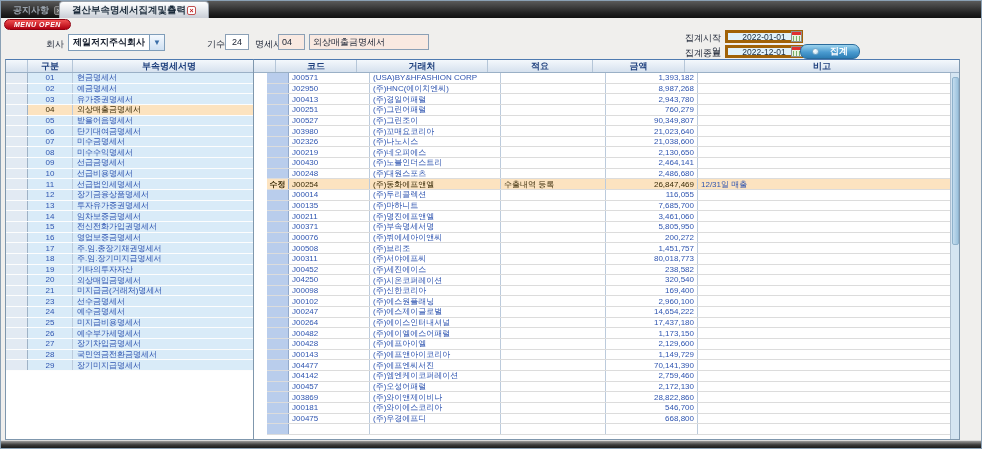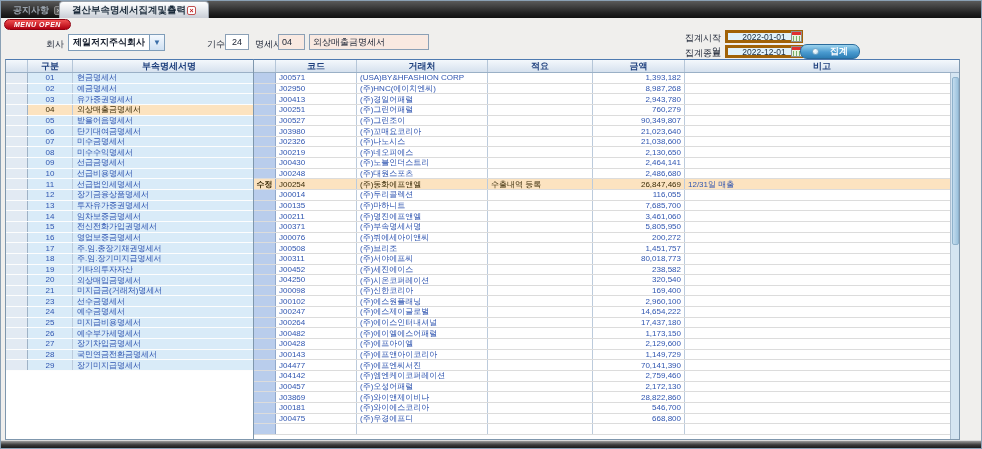--- a/index.html
+++ b/index.html
@@ -92,21 +92,21 @@
   }
   .ghdr .hc {
     font-size:9px; font-weight:bold; color:#1c3e7c;
     display:flex; align-items:center; justify-content:center;
     border-right:1px solid #b5c6d8; overflow:hidden; white-space:nowrap;
   }
   .ghdr .hc:last-child { border-right:none; }
   .lgrid-cols { grid-template-columns:22px 45px 1fr; }
   .rgrid-cols { grid-template-columns:22px 81px 131px 105px 92px 1fr; }
   .gbody { position:relative; height:367px; overflow:hidden; }
-  .gbody.rw { width:calc(100% - 9px); }
+  .gbody.rw { width:calc(100% - 9px);padding-left:13px; }
   .lrow, .rrow { display:grid; height:10.65px; }
   .lrow { grid-template-columns:22px 45px 1fr; background:#d9ebf8; border-bottom:1px solid #fdfdfd; }
   .rrow { grid-template-columns:22px 81px 131px 105px 92px 1fr; background:#fff; border-bottom:1px solid #dcdcdc; }
   .lc, .rc {
     font-size:8px; color:#2f55b0; overflow:hidden; white-space:nowrap;
     display:flex; align-items:center; border-right:1px solid #bccbdc;
   }
   .lc:last-child, .rc:last-child { border-right:none; }
   .lc.s { background:#e2eaf3; border-right:1px solid #9fb2c6; }
   .lc.c { justify-content:center; }

